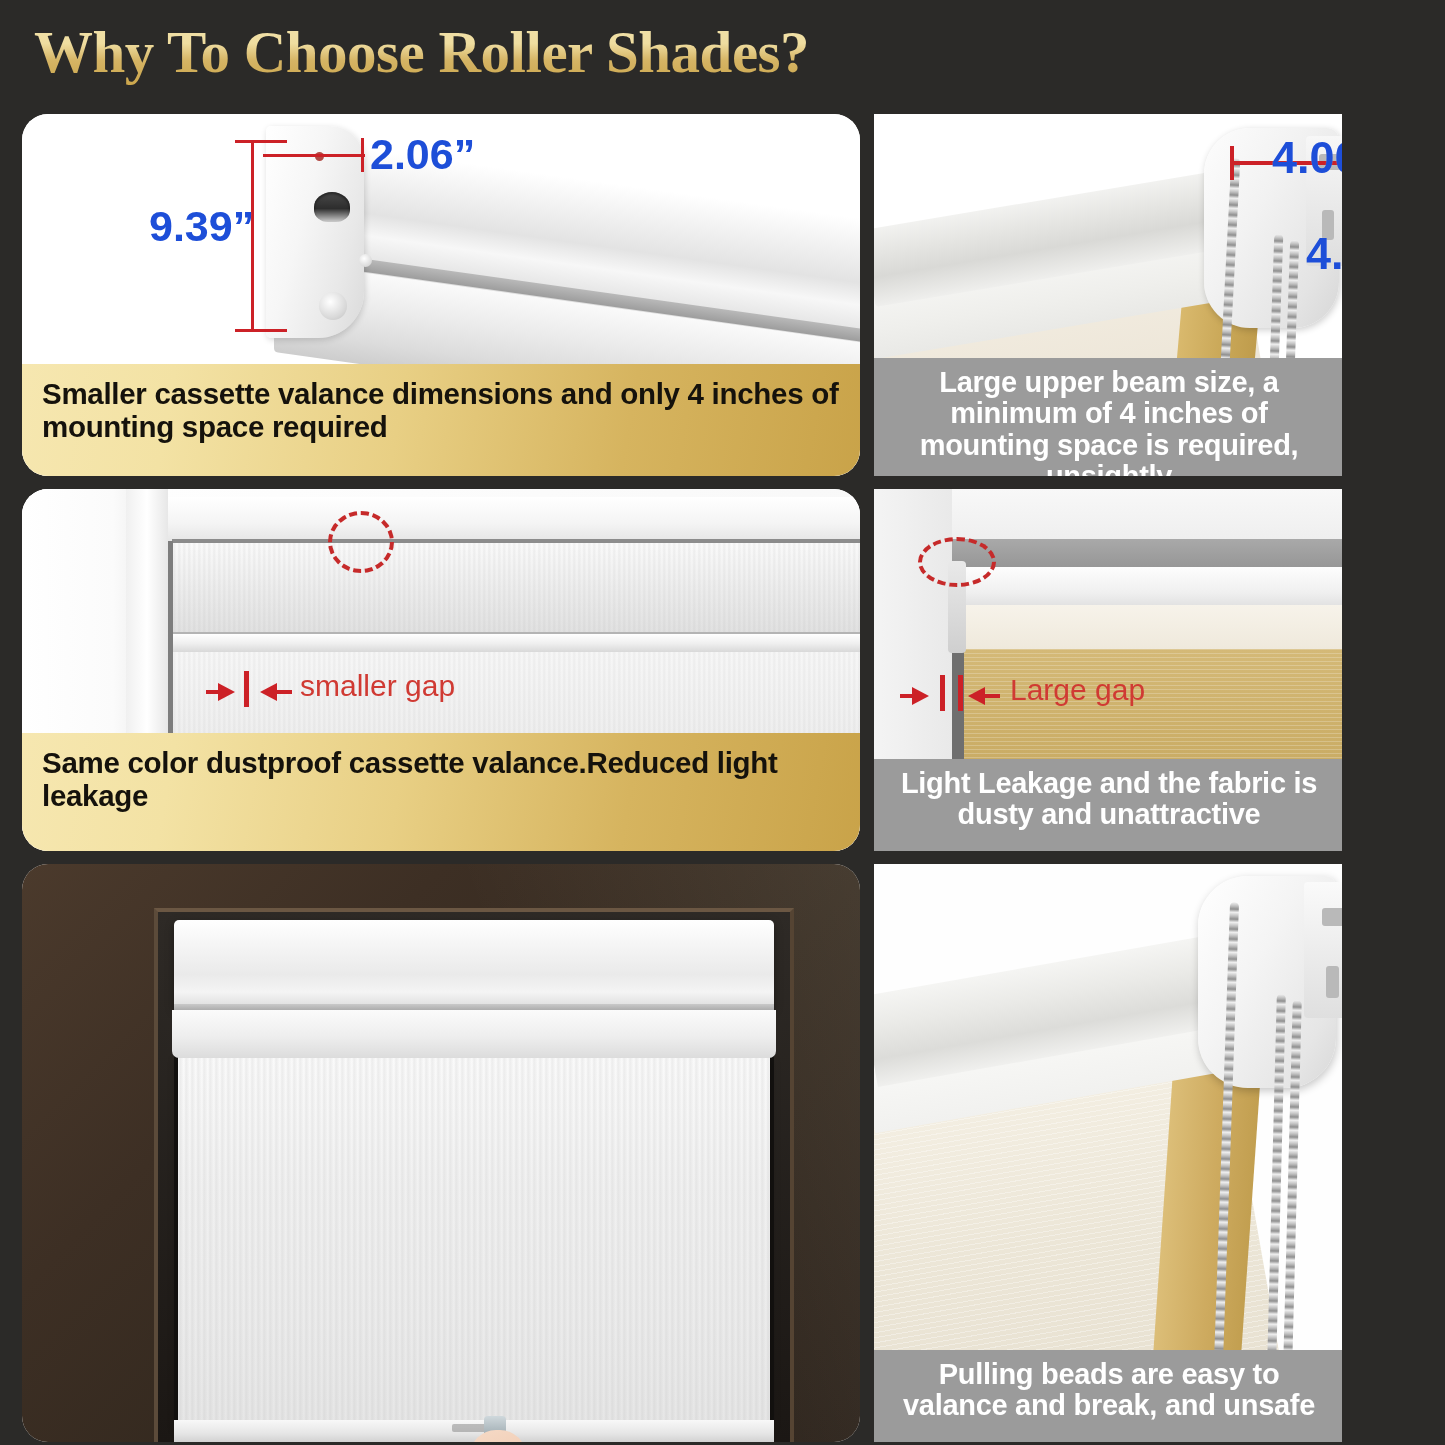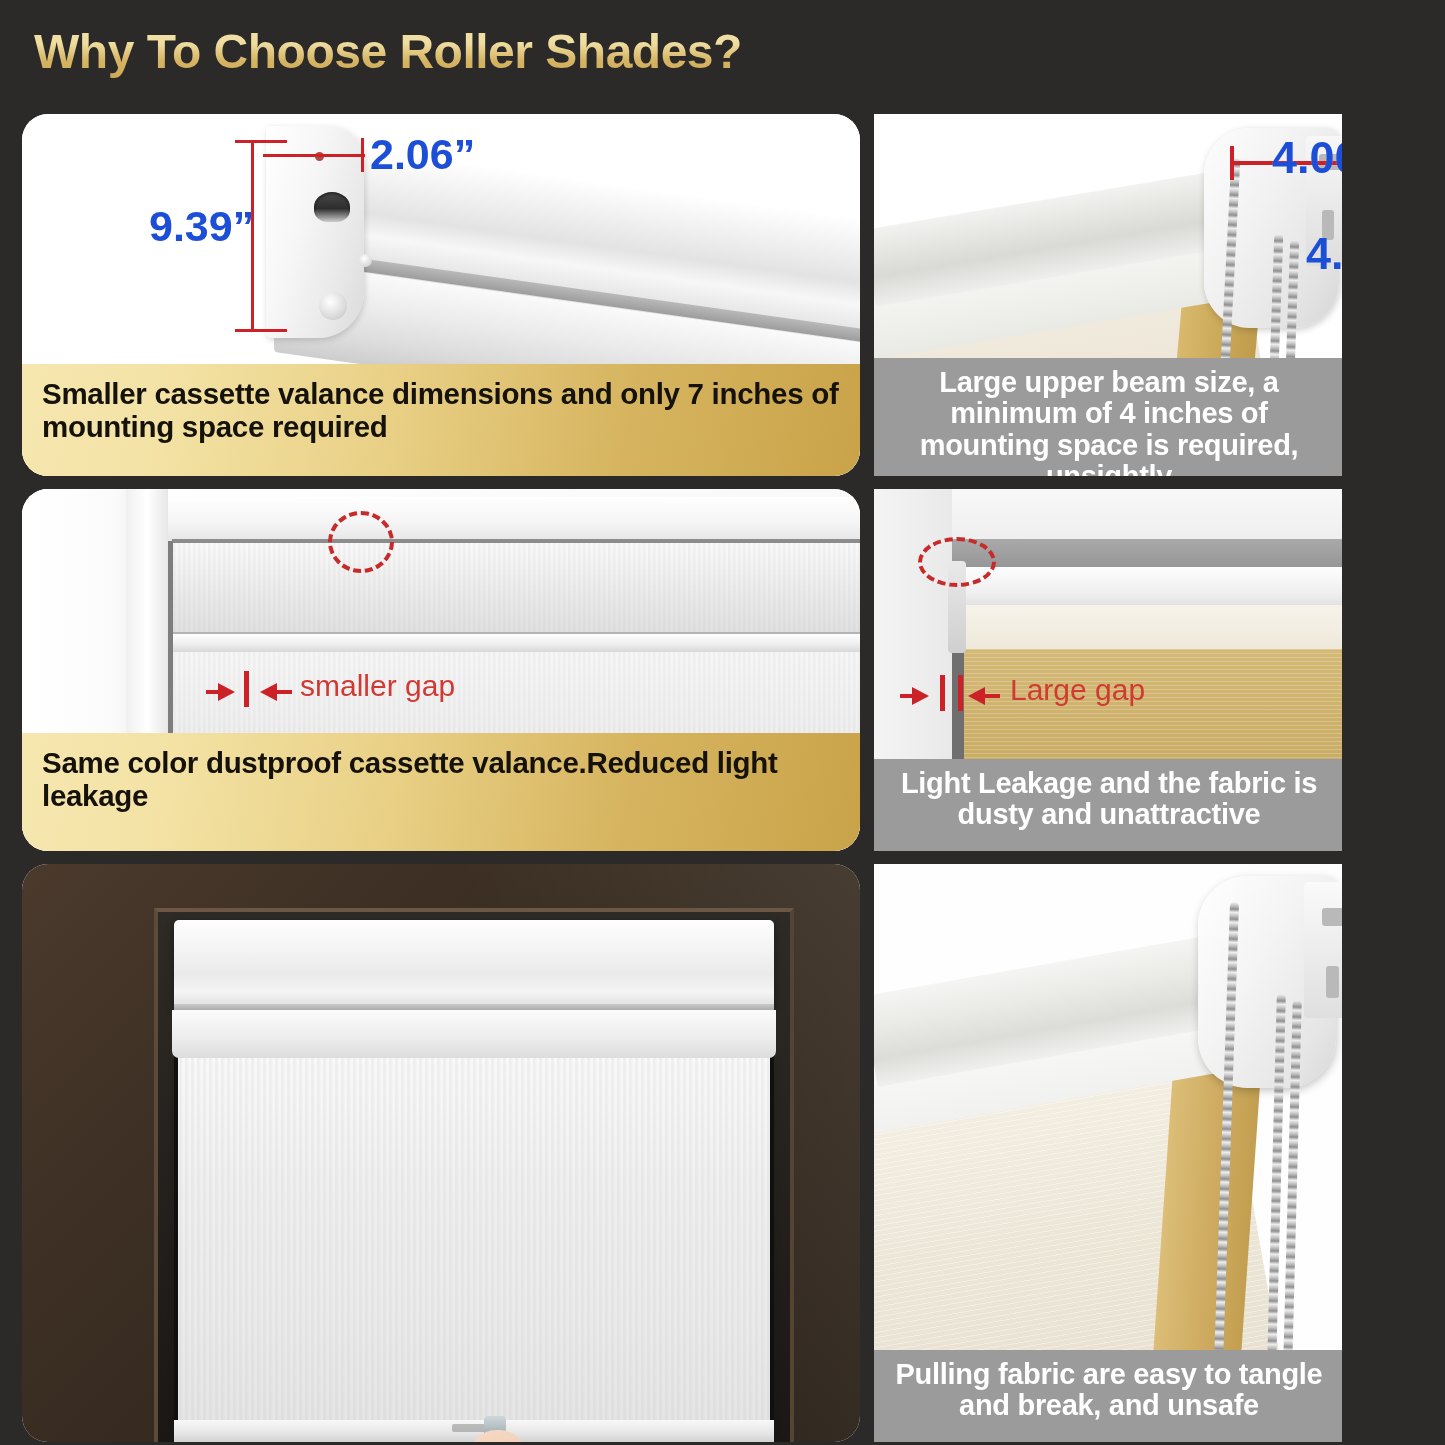--- a/index.html
+++ b/index.html
@@ -7,31 +7,32 @@
   body {
     background: #2b2a28;
     font-family: "Liberation Sans", sans-serif;
     overflow: hidden;
     position: relative;
   }
 
   
   .title-wrap { position: absolute; left: 34px; top: 16px; width: 1000px; height: 72px; }
   .title {
-    font-size: 48px;
+    font-size: 59px;
     font-weight: bold;
     letter-spacing: -0.5px;
     background: linear-gradient(180deg, #f2e3ad 0%, #efdda0 38%, #d5b464 62%, #caa449 100%);
     -webkit-background-clip: text;
     background-clip: text;
     color: transparent;
     -webkit-text-fill-color: transparent;
     text-shadow: none;
     white-space: nowrap;
     line-height: 72px;
+    font-family: Liberation Serif, serif;
   }
 
   
   .grid { position: absolute; left: 0; top: 108px; width: 1445px; height: 1337px; }
 
   .panel { position: absolute; overflow: hidden; background: #fff; }
   .panel.good { border-radius: 26px; }
   .panel.bad  { border-radius: 0; }
 
   
@@ -365,21 +366,21 @@
 
     <div class="rline" style="left:229px;top:26px;width:3px;height:192px;"></div>
     <div class="rline" style="left:213px;top:26px;width:52px;height:3px;"></div>
     <div class="rline" style="left:213px;top:215px;width:52px;height:3px;"></div>
     <div class="dim-label" style="left:127px;top:88px;font-size:43px;">9.39”</div>
 
     <div class="rline" style="left:241px;top:40px;width:102px;height:3px;"></div>
     <div class="rline" style="left:339px;top:24px;width:3px;height:34px;"></div>
     <div class="dim-label" style="left:348px;top:16px;font-size:43px;">2.06”</div>
 
-    <div class="cap gold tall">Smaller cassette valance dimensions and only 7 inches of mounting space required</div>
+    <div class="cap gold tall">Smaller cassette valance dimensions and only 4 inches of mounting space required</div>
   </div>
 
   <div class="panel bad col-r row-1">
     <div class="photo">
       <div class="p2-bg"></div>
       <div class="p2-fabric-c"></div>
       <div class="p2-gold"></div>
       <div class="p2-fabric-w"></div>
       <div class="p2-roller"></div>
       <div class="p2-bracket"></div>
@@ -492,16 +493,16 @@
       <div class="p6-bracket"></div>
       <div class="p6-bracket-tab"></div>
       <div class="p2-hole" style="left:448px;top:44px;width:24px;height:18px;"></div>
       <div class="p2-hole" style="left:452px;top:102px;width:13px;height:32px;"></div>
       <div class="p2-chain" style="left:348px;top:38px;height:462px;transform:rotate(2deg);"></div>
       <div class="p2-chain" style="left:398px;top:130px;height:370px;transform:rotate(1.5deg);"></div>
       <div class="p2-chain" style="left:414px;top:136px;height:364px;transform:rotate(1.5deg);"></div>
       <div class="p2-chain" style="left:478px;top:226px;height:274px;"></div>
     </div>
 
-    <div class="cap gray h2">Pulling fabric are easy to tangle and break, and unsafe</div>
+    <div class="cap gray h2">Pulling beads are easy to valance and break, and unsafe</div>
   </div>
 
 </div>
 
 </body></html>

